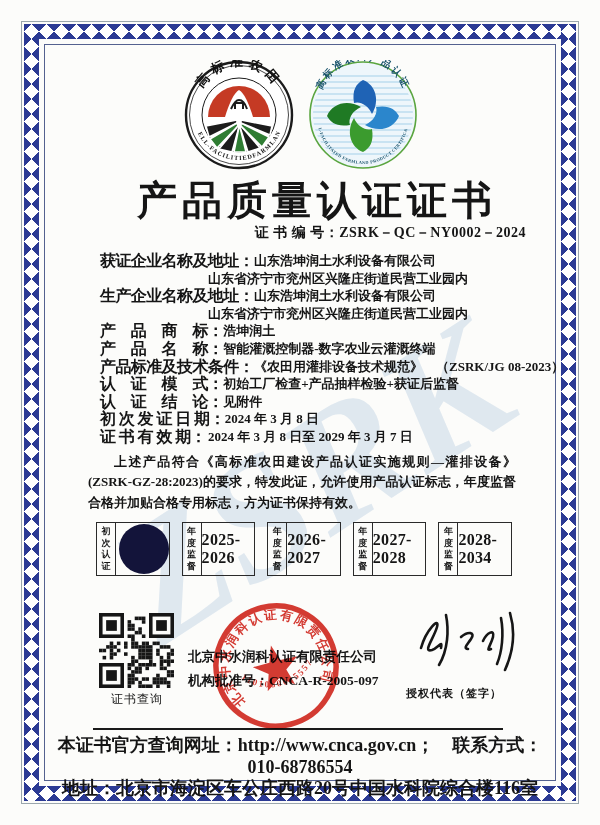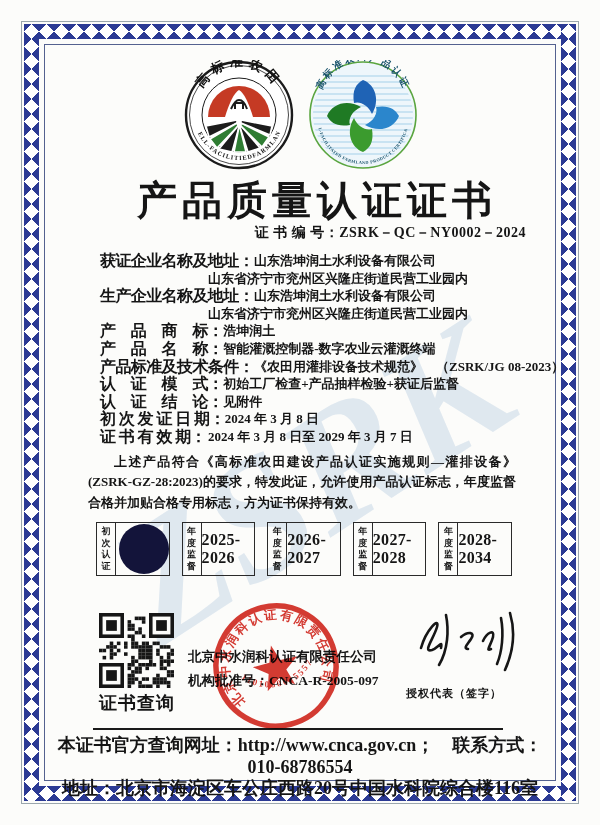--- a/index.html
+++ b/index.html
@@ -45,21 +45,21 @@
   .sbox{position:relative; flex:1; border:1.5px solid #2a2a2a; display:flex; background:transparent;}
   .sbox .side{width:16px; border-right:1px solid #2a2a2a; font-size:9px; line-height:11.5px;
     text-align:center; padding:3px 1px 0 1px; word-break:break-all; font-weight:700;}
   .sbox .yearcell{flex:1; display:flex; align-items:center; justify-content:center;
     font-size:16px; font-weight:700; letter-spacing:0.3px;}
   .blot{position:absolute; right:0px; top:1px; width:50px; height:50px; border-radius:50%;
     background:#13143a;}
   
   .qr{position:absolute; left:99px; top:613px; width:75px; height:75px; z-index:1;}
   .qr-caption{position:absolute; left:95px; top:691px; width:84px; text-align:center;
-    font-size:18px; font-weight:700; z-index:1; letter-spacing:1px;}
+    font-size:12px; font-weight:400; z-index:1; letter-spacing:1px;}
   .company{position:absolute; left:188px; top:645px; z-index:1; font-size:13.5px;
     font-weight:700; line-height:24px;}
   .stamp{position:absolute; left:206px; top:596px; width:140px; height:140px; z-index:3;
     opacity:0.9; mix-blend-mode:multiply;}
   .signature{position:absolute; left:413px; top:606px; width:112px; height:66px; z-index:1;}
   .sign-label{position:absolute; left:406px; top:686px; z-index:1; font-size:11px;
     font-weight:700; letter-spacing:1px;}
   .sep{position:absolute; left:93px; top:728px; width:410px; height:2px; background:#1a1a1a; z-index:1;}
   .footer{position:absolute; left:50px; right:50px; top:735px; z-index:1; text-align:center;
     font-size:18px; font-weight:700; line-height:21.5px;}

